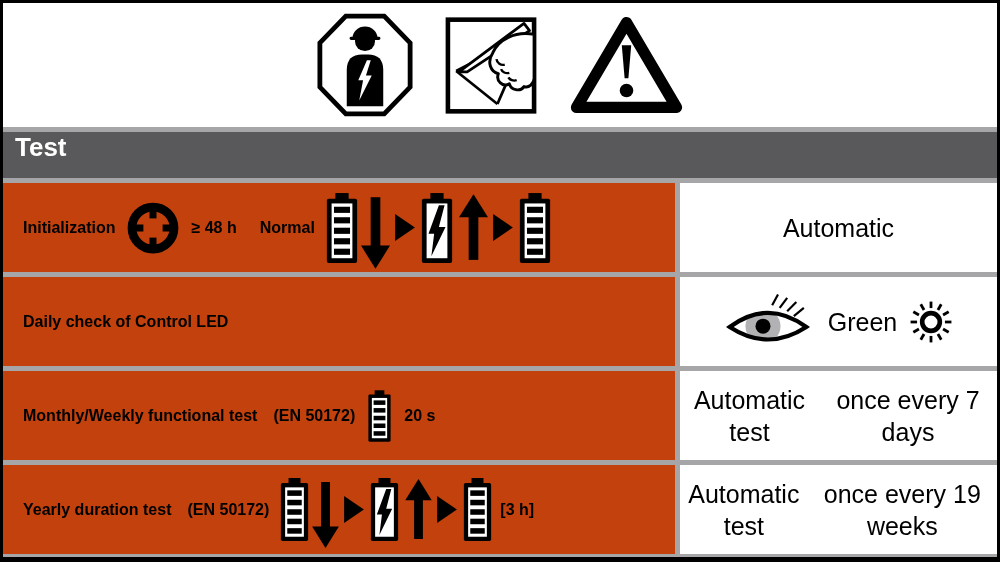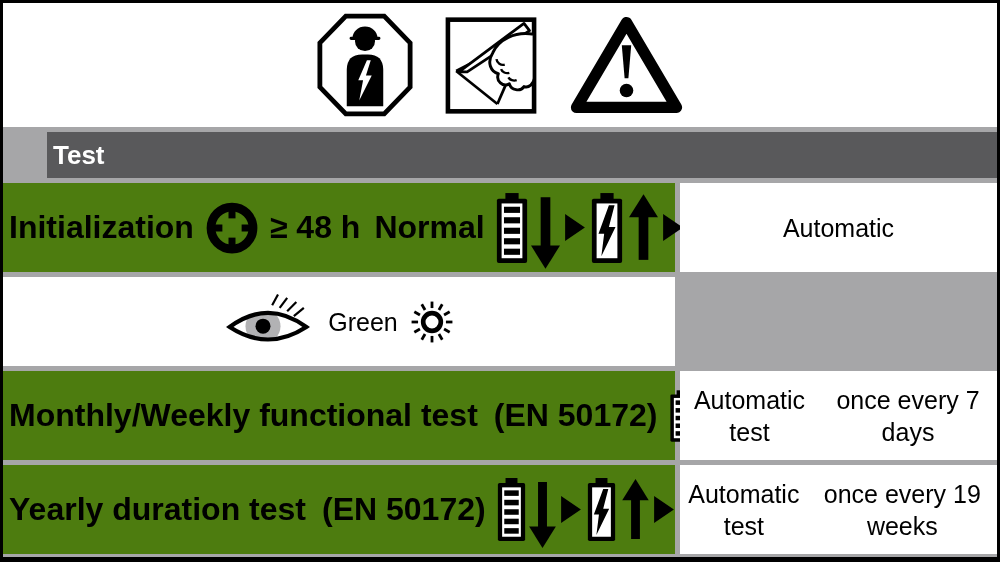--- a/index.html
+++ b/index.html
@@ -3,30 +3,30 @@
 <meta charset="utf-8">
 <style>
   html,body{margin:0;padding:0;background:#e8e8e8;font-family:"Liberation Sans","DejaVu Sans",sans-serif;}
   .frame{
     position:relative;box-sizing:border-box;width:1000px;height:562px;
     border:3px solid #000;border-bottom-width:5px;
     background:#a6a6a8;display:flex;flex-direction:column;gap:5px;
     padding:0 0 3px 0;color:#000;
   }
   .top-band{height:124px;flex:0 0 124px;background:#fff;display:flex;align-items:center;justify-content:center;gap:32px;}
-  .hdr{height:46px;flex:0 0 46px;background:#59595b;display:flex;align-items:center;padding-left:6px;margin-left:44px;}
+  .hdr{height:46px;flex:0 0 46px;background:#59595b;display:flex;align-items:flex-start;padding-left:12px;}
   .hdr span{color:#fff;font-size:26px;font-weight:700;}
   .row{flex:1 1 0;display:grid;grid-template-columns:672px 1fr;gap:5px;min-height:0;}
   .cell{display:flex;align-items:center;}
-  .cl{background:#4d7c0f;padding-left:6px;gap:7px;font-weight:700;font-size:32px;white-space:nowrap;}
+  .cl{background:#c2410c;padding-left:20px;gap:7px;font-weight:700;font-size:16px;white-space:nowrap;}
   .cr{background:#ffffff;justify-content:center;text-align:center;font-size:25px;line-height:1.28;}
   .cr .lines{display:flex;flex-direction:row;}
   .seq{display:flex;align-items:center;gap:5px;margin-left:3px;}
   .std{margin-left:9px;}
-  .ml{margin-left:7px;}
+  .ml{margin-left:16px;}
   
   .ic{display:block;flex:0 0 auto;}
   .ic-elec{height:104px;width:96px;}
   .ic-note{height:99px;width:92px;}
   .ic-warn{height:102px;width:115px;}
   .ic-clock{height:56px;width:56px;margin:0 3px;}
   .batt-lg{height:70px;width:34px;}
   .down-lg{height:72px;width:29px;margin-left:-3px;transform:translateY(5px);}
   .up-lg{height:66px;width:29px;transform:translateY(-1px);}
   .play{height:27px;width:20px;}
@@ -192,20 +192,23 @@
             <use href="#sym-batt"></use>
           </svg>
       </span>
     </div>
     <div class="cell cr">
       <span>Automatic</span>
     </div>
   </div>
 
   <div class="row">
+    <div class="cell cl">
+      <span>Daily check of Control LED</span>
+    </div>
     <div class="cell cr">
       <svg class="ic ic-eye eye-wrap">
           <use href="#sym-eye"></use>
         </svg>
       <span>Green</span>
       <svg class="ic ic-sun">
           <use href="#sym-sun"></use>
         </svg>
     </div>
   </div>

